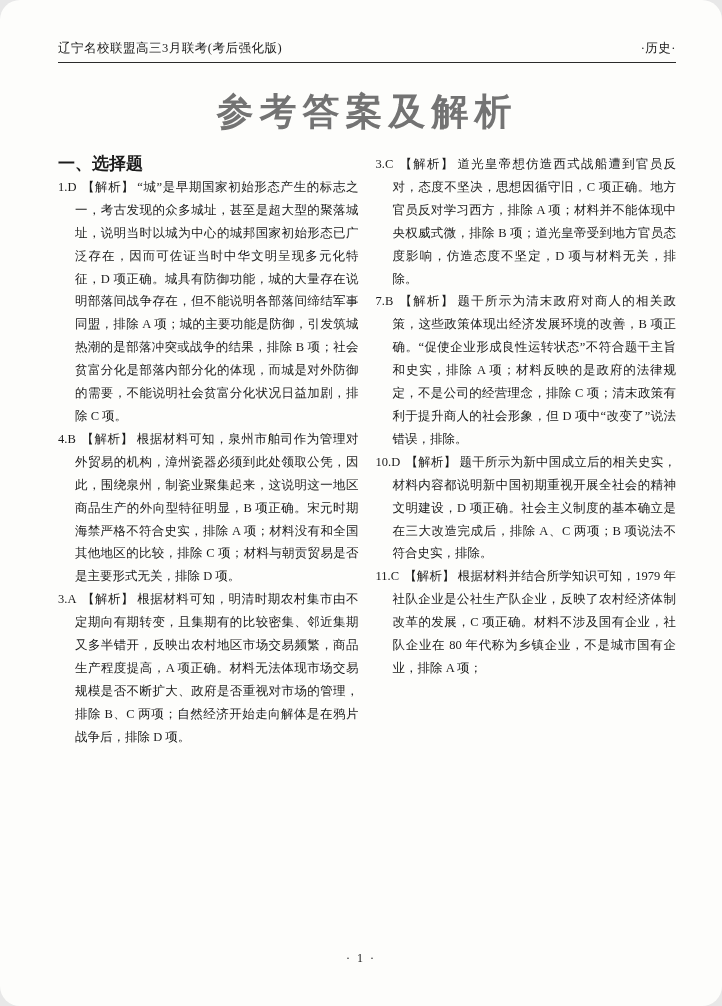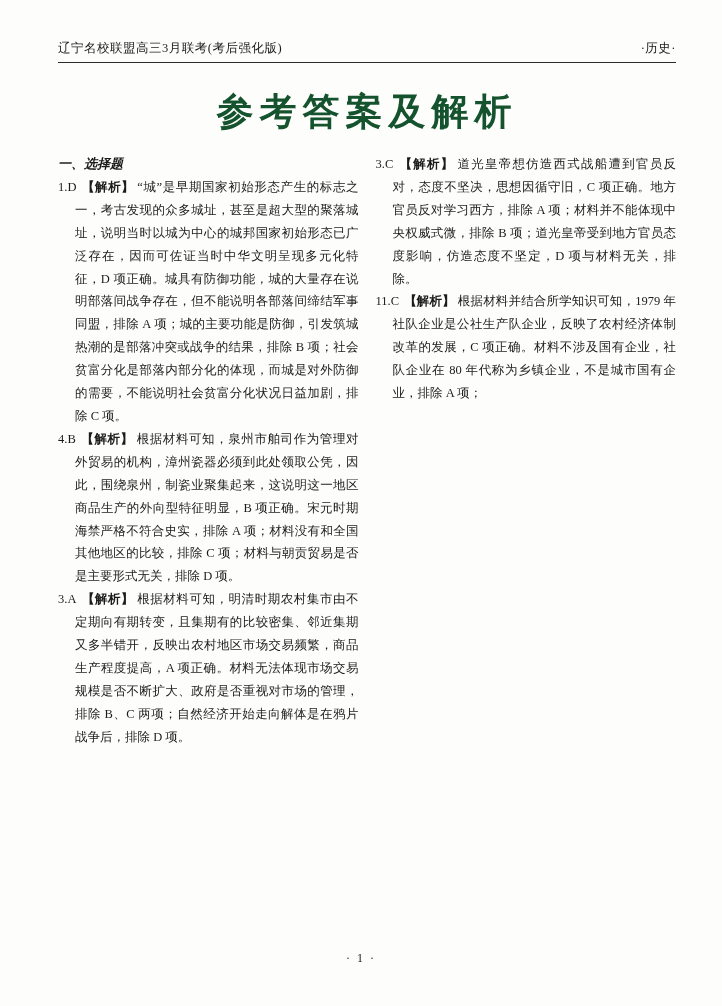--- a/index.html
+++ b/index.html
@@ -7,64 +7,64 @@
   body { font-family: "Liberation Serif", serif; }
   .page {
     position: relative;
     width: 722px;
     height: 1006px;
     margin: 0 auto;
     background: #fdfdfb;
     color: #1b1b1b;
     padding: 40px 46px 16px 58px;
     overflow: hidden;
+    border-radius: 20px;
   }
   .header {
     display: flex;
     justify-content: space-between;
     align-items: flex-end;
     border-bottom: 1.5px solid #2b2b2b;
     padding-bottom: 5px;
     font-size: 12.5px;
     letter-spacing: 0.5px;
   }
   .header .right { font-weight: normal; }
   .doc-title {
     text-align: center;
     font-family: "Liberation Sans", sans-serif;
     font-weight: 900;
     font-size: 37px;
     letter-spacing: 6px;
     margin: 24px 0 16px 0;
-    color: #14532d;
+    color: #737373;
   }
   .cols {
     display: flex;
     gap: 17px;
   }
   .col {
     flex: 1;
     font-size: 12.5px;
     line-height: 22.9px;
     text-align: justify;
   }
   .section-heading {
     font-family: "Liberation Sans", sans-serif;
     font-weight: bold;
-    font-size: 13px;
-    font-style: italic;
+    font-size: 17px;
   }
   .item {
     padding-left: 17px;
     text-indent: -17px;
   }
   .item .num { margin-right: 5px; }
   .item .tag {
     font-family: "Liberation Sans", sans-serif;
-    font-weight: bold;
+    font-weight: normal;
     margin-right: 3px;
     margin-top: 41px;
   }
   .footer {
     position: absolute;
     left: 0;
     bottom: 40px;
     width: 100%;
     text-align: center;
     font-size: 12px;
@@ -93,23 +93,25 @@
 
 
       <p class="item"><span class="num">4.B</span><span class="tag">【解析】</span><span class="txt">根据材料可知，泉州市舶司作为管理对外贸易的机构，漳州瓷器必须到此处领取公凭，因此，围绕泉州，制瓷业聚集起来，这说明这一地区商品生产的外向型特征明显，B 项正确。宋元时期海禁严格不符合史实，排除 A 项；材料没有和全国其他地区的比较，排除 C 项；材料与朝贡贸易是否是主要形式无关，排除 D 项。</span></p>
 
       <p class="item"><span class="num">3.A</span><span class="tag">【解析】</span><span class="txt">根据材料可知，明清时期农村集市由不定期向有期转变，且集期有的比较密集、邻近集期又多半错开，反映出农村地区市场交易频繁，商品生产程度提高，A 项正确。材料无法体现市场交易规模是否不断扩大、政府是否重视对市场的管理，排除 B、C 两项；自然经济开始走向解体是在鸦片战争后，排除 D 项。</span></p>
     </div>
 
     <div class="col">
       <p class="item"><span class="num">3.C</span><span class="tag">【解析】</span><span class="txt">道光皇帝想仿造西式战船遭到官员反对，态度不坚决，思想因循守旧，C 项正确。地方官员反对学习西方，排除 A 项；材料并不能体现中央权威式微，排除 B 项；道光皇帝受到地方官员态度影响，仿造态度不坚定，D 项与材料无关，排除。</span></p>
 
+      <p class="item"><span class="num">7.B</span><span class="tag">【解析】</span><span class="txt">题干所示为清末政府对商人的相关政策，这些政策体现出经济发展环境的改善，B 项正确。“促使企业形成良性运转状态”不符合题干主旨和史实，排除 A 项；材料反映的是政府的法律规定，不是公司的经营理念，排除 C 项；清末政策有利于提升商人的社会形象，但 D 项中“改变了”说法错误，排除。</span></p>
 
 
 
+      <p class="item"><span class="num">10.D</span><span class="tag">【解析】</span><span class="txt">题干所示为新中国成立后的相关史实，材料内容都说明新中国初期重视开展全社会的精神文明建设，D 项正确。社会主义制度的基本确立是在三大改造完成后，排除 A、C 两项；B 项说法不符合史实，排除。</span></p>
 
       <p class="item"><span class="num">11.C</span><span class="tag">【解析】</span><span class="txt">根据材料并结合所学知识可知，1979 年社队企业是公社生产队企业，反映了农村经济体制改革的发展，C 项正确。材料不涉及国有企业，社队企业在 80 年代称为乡镇企业，不是城市国有企业，排除 A 项；</span></p>
     </div>
 
   </div>
 
   <div class="footer">· 1 ·</div>
 
 </div>
 

